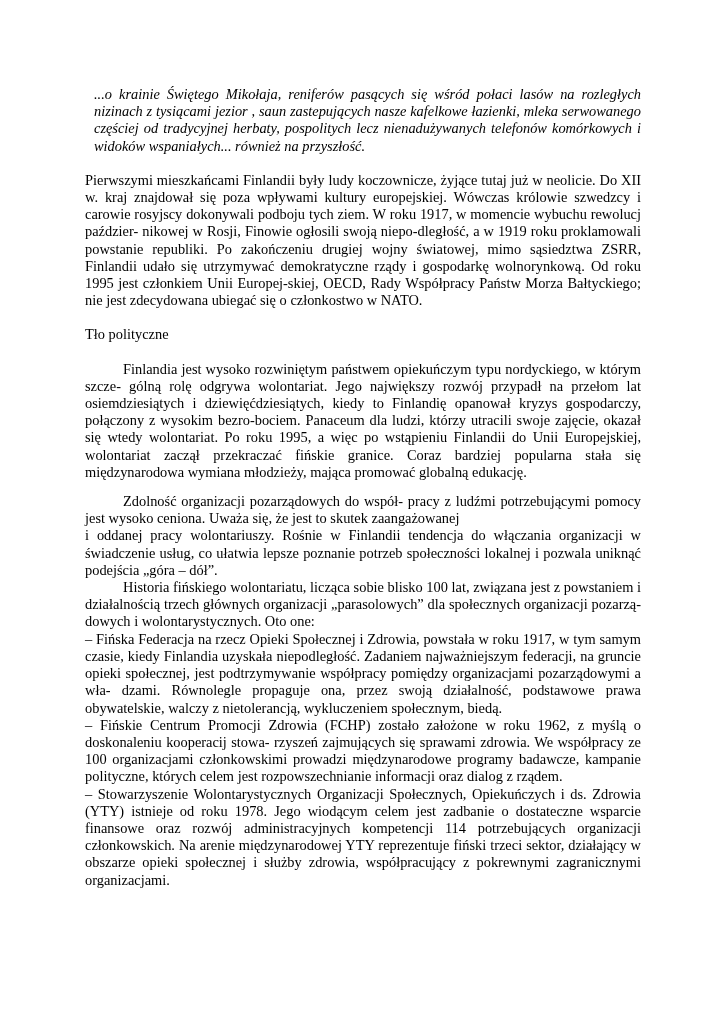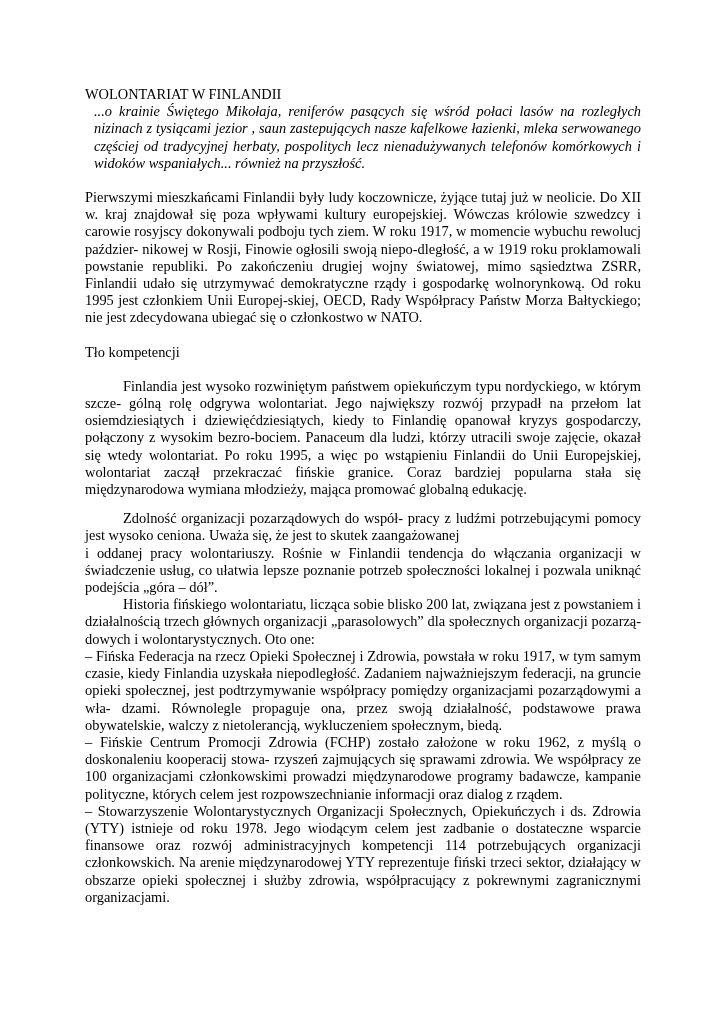--- a/index.html
+++ b/index.html
@@ -45,29 +45,28 @@
   }
   .prewrap {
     white-space: pre-wrap;
     margin-top: 12px;
   }
 </style>
 </head>
 <body>
 
 <div class="page">
-  <p class="line">WOLONTARIAT W FINLANDII</p>
 
   <p class="para italic gap">...o krainie Świętego Mikołaja, reniferów pasących się wśród połaci lasów na rozległych nizinach z tysiącami jezior , saun zastepujących nasze kafelkowe łazienki, mleka serwowanego częściej od tradycyjnej herbaty, pospolitych lecz nienadużywanych telefonów komórkowych i widoków wspaniałych... również na przyszłość.</p>
 
   <p class="para gap">Pierwszymi mieszkańcami Finlandii były ludy koczownicze, żyjące tutaj już w neolicie. Do XII w. kraj znajdował się poza wpływami kultury europejskiej. Wówczas królowie szwedzcy i carowie rosyjscy dokonywali podboju tych ziem. W roku 1917, w momencie wybuchu rewolucj paździer- nikowej w Rosji, Finowie ogłosili swoją niepo-dległość, a w 1919 roku proklamowali powstanie republiki. Po zakończeniu drugiej wojny światowej, mimo sąsiedztwa ZSRR, Finlandii udało się utrzymywać demokratyczne rządy i gospodarkę wolnorynkową. Od roku 1995 jest członkiem Unii Europej-skiej, OECD, Rady Współpracy Państw Morza Bałtyckiego; nie jest zdecydowana ubiegać się o członkostwo w NATO.</p>
 
-  <p class="line gap">Tło kompetencji</p>
+  <p class="line gap">Tło polityczne</p>
 
   <p class="para indent">Finlandia jest wysoko rozwiniętym państwem opiekuńczym typu nordyckiego, w którym szcze- gólną rolę odgrywa wolontariat. Jego największy rozwój przypadł na przełom lat osiemdziesiątych i dziewięćdziesiątych, kiedy to Finlandię opanował kryzys gospodarczy, połączony z wysokim bezro-bociem. Panaceum dla ludzi, którzy utracili swoje zajęcie, okazał się wtedy wolontariat. Po roku 1995, a więc po wstąpieniu Finlandii do Unii Europejskiej, wolontariat zaczął przekraczać fińskie granice. Coraz bardziej popularna stała się międzynarodowa wymiana młodzieży, mająca promować globalną edukację.</p>
   <p class="para indent prewrap">Zdolność organizacji pozarządowych do współ- pracy z ludźmi potrzebującymi pomocy jest wysoko ceniona. Uważa się, że jest to skutek zaangażowanej
 i oddanej pracy wolontariuszy. Rośnie w Finlandii tendencja do włączania organizacji w świadczenie usług, co ułatwia lepsze poznanie potrzeb społeczności lokalnej i pozwala uniknąć podejścia „góra – dół”.</p>
-  <p class="para indent">Historia fińskiego wolontariatu, licząca sobie blisko 200 lat, związana jest z powstaniem i działalnością trzech głównych organizacji „parasolowych” dla społecznych organizacji pozarzą-dowych i wolontarystycznych. Oto one:</p>
+  <p class="para indent">Historia fińskiego wolontariatu, licząca sobie blisko 100 lat, związana jest z powstaniem i działalnością trzech głównych organizacji „parasolowych” dla społecznych organizacji pozarzą-dowych i wolontarystycznych. Oto one:</p>
 
   <p class="para">– Fińska Federacja na rzecz Opieki Społecznej i Zdrowia, powstała w roku 1917, w tym samym czasie, kiedy Finlandia uzyskała niepodległość. Zadaniem najważniejszym federacji, na gruncie opieki społecznej, jest podtrzymywanie współpracy pomiędzy organizacjami pozarządowymi a wła- dzami. Równolegle propaguje ona, przez swoją działalność, podstawowe prawa obywatelskie, walczy z nietolerancją, wykluczeniem społecznym, biedą.</p>
   <p class="para">– Fińskie Centrum Promocji Zdrowia (FCHP) zostało założone w roku 1962, z myślą o doskonaleniu kooperacij stowa- rzyszeń zajmujących się sprawami zdrowia. We współpracy ze 100 organizacjami członkowskimi prowadzi międzynarodowe programy badawcze, kampanie polityczne, których celem jest rozpowszechnianie informacji oraz dialog z rządem.</p>
   <p class="para">– Stowarzyszenie Wolontarystycznych Organizacji Społecznych, Opiekuńczych i ds. Zdrowia (YTY) istnieje od roku 1978. Jego wiodącym celem jest zadbanie o dostateczne wsparcie finansowe oraz rozwój administracyjnych kompetencji 114 potrzebujących organizacji członkowskich. Na arenie międzynarodowej YTY reprezentuje fiński trzeci sektor, działający w obszarze opieki społecznej i służby zdrowia, współpracujący z pokrewnymi zagranicznymi organizacjami.</p>
 </div>
 
 </body></html>

